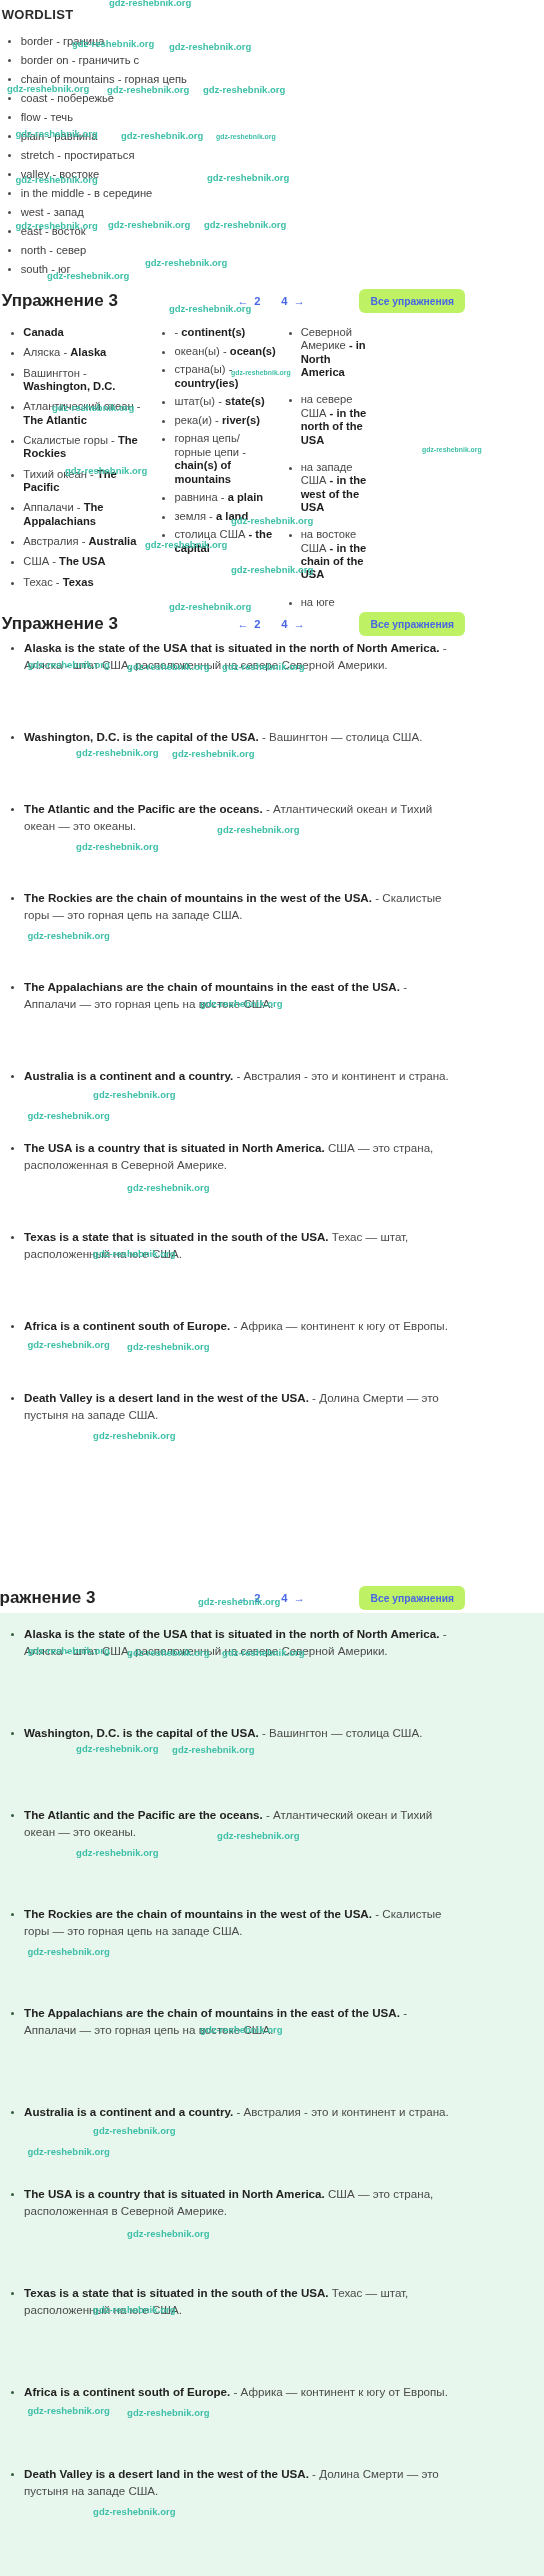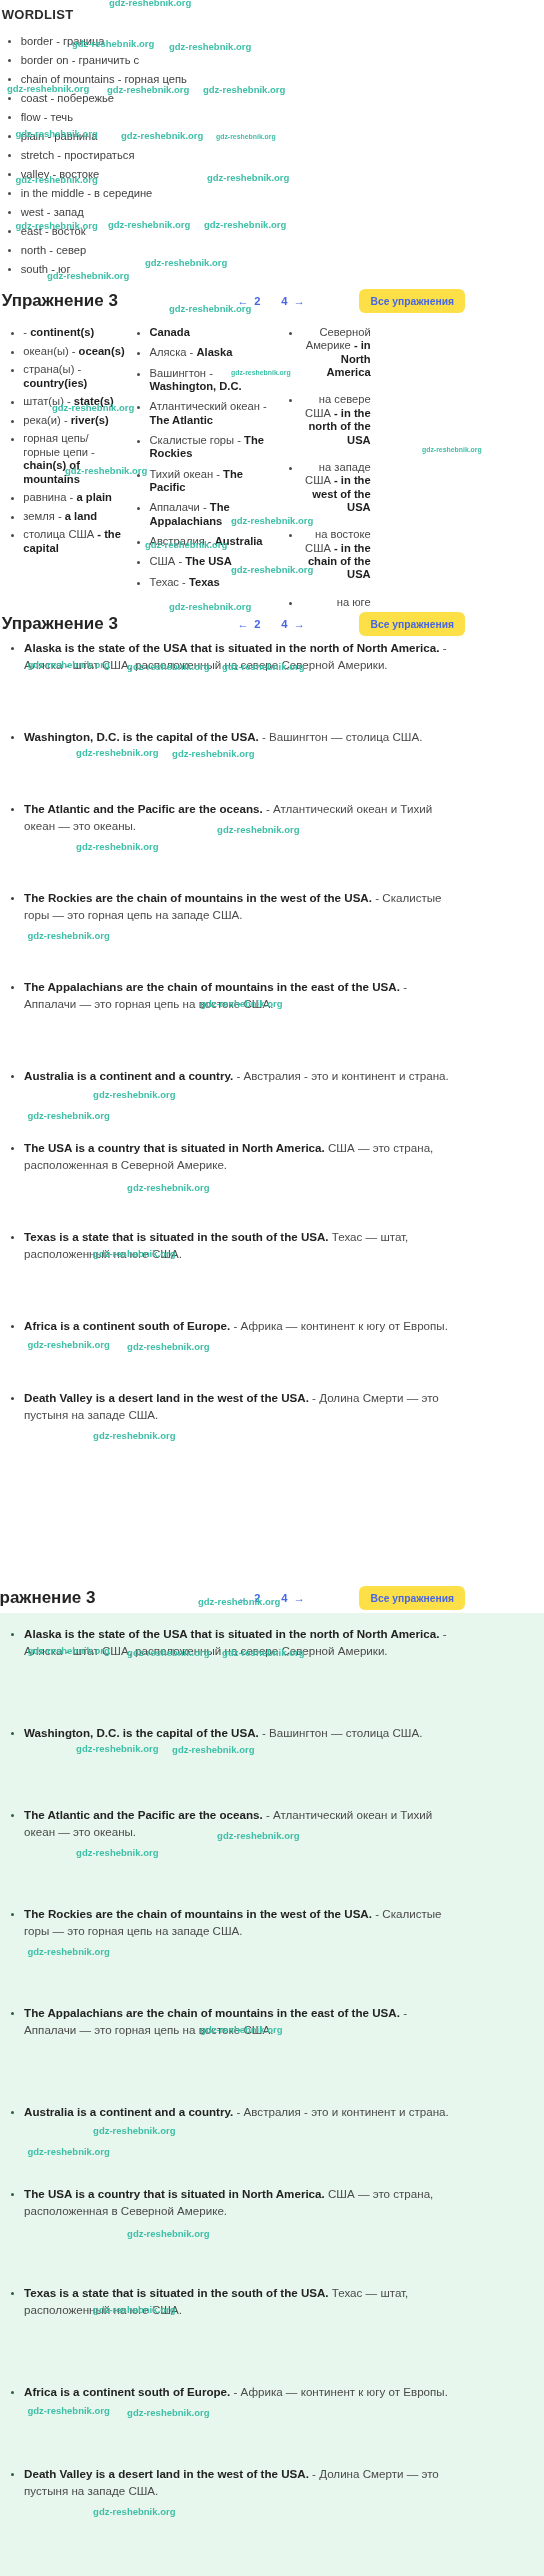--- a/index.html
+++ b/index.html
@@ -20,37 +20,37 @@
   .wordlist ul { margin:0; padding-left:14.7px; list-style:disc; }
   .wordlist li { font-size:11.2px; line-height:19px; color:#3f3f3f; }
   .wordlist li::marker { color:#4a4a4a; font-size:9.5px; }
 
   
   .ex-header { position:absolute; left:10.3px; width:455px; height:34px; display:flex; align-items:center; justify-content:space-between; z-index:3; }
   .ex-title { font-size:17px; font-weight:800; color:#242424; margin:0 0 0 -8.6px; white-space:nowrap; }
   .ex-header.cut .ex-title { margin-left:-31px; }
   .ex-nav { display:flex; align-items:center; gap:20.7px; }
   .nav-link { display:flex; gap:6px; color:#4766e6; font-size:11.2px; font-weight:700; text-decoration:none; cursor:pointer; align-items:center; }
-  .all-btn { background:#fde047; color:#4766e6; font-size:10.3px; font-weight:700; border:none; border-radius:6px; padding:6.9px 11.2px; margin-left:34px; cursor:pointer; font-family:inherit; }
+  .all-btn { background:#bef264; color:#4766e6; font-size:10.3px; font-weight:700; border:none; border-radius:6px; padding:6.9px 11.2px; margin-left:34px; cursor:pointer; font-family:inherit; }
   #ex-header-1 { top:284px; }
   #ex-header-2 { top:607px; }
   #ex-header-3 { top:1581px; }
 
   
   .match-table { position:absolute; top:326px; left:10.3px; width:455px; display:flex; gap:11.2px; z-index:2; }
   .mt-col { margin:0; padding-left:13px; list-style:disc; }
   .mt-col li { font-size:11.2px; line-height:13.4px; color:#474747; margin-bottom:6.9px; }
   .mt-col li::marker { color:#4a4a4a; font-size:8.6px; }
   .mt-col b { color:#1e1e1e; font-weight:700; }
   .mt-col-0 { width:140px; }
   .mt-col-1 { width:115px; }
   .mt-col-1 li { margin-bottom:5.2px; }
   .mt-col-2 { width:93px; }
   .mt-col-2 li { margin-bottom:22.4px; }
-  .mt-col-3 { width:83px;text-align:right; }
+  .mt-col-3 { width:83px; }
   .mt-col-3 li { margin-bottom:13.8px; }
 
   
   .sentences { position:absolute; left:10.3px; width:446px; margin:0; padding-left:13.8px; list-style:disc; z-index:2; }
   #sentences-1 { top:639px; }
   #sentences-2 { top:1625px; }
   .sentences li { position:relative; font-size:11.6px; line-height:17px; color:#4a4a4a; }
   #sentences-1 li { margin-bottom:55px; }
   #sentences-2 li { margin-bottom:65px; }
   .sentences li::marker { color:#3f3f3f; font-size:10.3px; }
@@ -93,42 +93,42 @@
       </a>
       <a class="nav-link">
         <span>4</span>
         <span>→</span>
       </a>
       <button class="all-btn">Все упражнения</button>
     </nav>
   </header>
 
   <div class="match-table" id="match-table">
-      <ul class="mt-col mt-col-1">
-        <li><span>- </span><b>continent(s)</b></li>
-        <li><span>океан(ы) - </span><b>ocean(s)</b></li>
-        <li><span>страна(ы) - </span><b>country(ies)</b></li>
-        <li><span>штат(ы) - </span><b>state(s)</b></li>
-        <li><span>река(и) - </span><b>river(s)</b></li>
-        <li><span>горная цепь/ горные цепи - </span><b>chain(s) of mountains</b></li>
-        <li><span>равнина - </span><b>a plain</b></li>
-        <li><span>земля - </span><b>a land</b></li>
-        <li><span>столица США </span><b>- the capital</b></li>
-      </ul>
       <ul class="mt-col mt-col-0">
         <li><span></span><b>Canada</b></li>
         <li><span>Аляска - </span><b>Alaska</b></li>
         <li><span>Вашингтон - </span><b>Washington, D.C.</b></li>
         <li><span>Атлантический океан - </span><b>The Atlantic</b></li>
         <li><span>Скалистые горы - </span><b>The Rockies</b></li>
         <li><span>Тихий океан - </span><b>The Pacific</b></li>
         <li><span>Аппалачи - </span><b>The Appalachians</b></li>
         <li><span>Австралия - </span><b>Australia</b></li>
         <li><span>США - </span><b>The USA</b></li>
         <li><span>Техас - </span><b>Texas</b></li>
+      </ul>
+      <ul class="mt-col mt-col-1">
+        <li><span>- </span><b>continent(s)</b></li>
+        <li><span>океан(ы) - </span><b>ocean(s)</b></li>
+        <li><span>страна(ы) - </span><b>country(ies)</b></li>
+        <li><span>штат(ы) - </span><b>state(s)</b></li>
+        <li><span>река(и) - </span><b>river(s)</b></li>
+        <li><span>горная цепь/ горные цепи - </span><b>chain(s) of mountains</b></li>
+        <li><span>равнина - </span><b>a plain</b></li>
+        <li><span>земля - </span><b>a land</b></li>
+        <li><span>столица США </span><b>- the capital</b></li>
       </ul>
       <ul class="mt-col mt-col-3">
         <li><span>Северной Америке </span><b>- in North America</b></li>
         <li><span>на севере США </span><b>- in the north of the USA</b></li>
         <li><span>на западе США </span><b>- in the west of the USA</b></li>
         <li><span>на востоке США </span><b>- in the chain of the USA</b></li>
         <li><span>на юге</span><b></b></li>
       </ul>
     </div>
 

